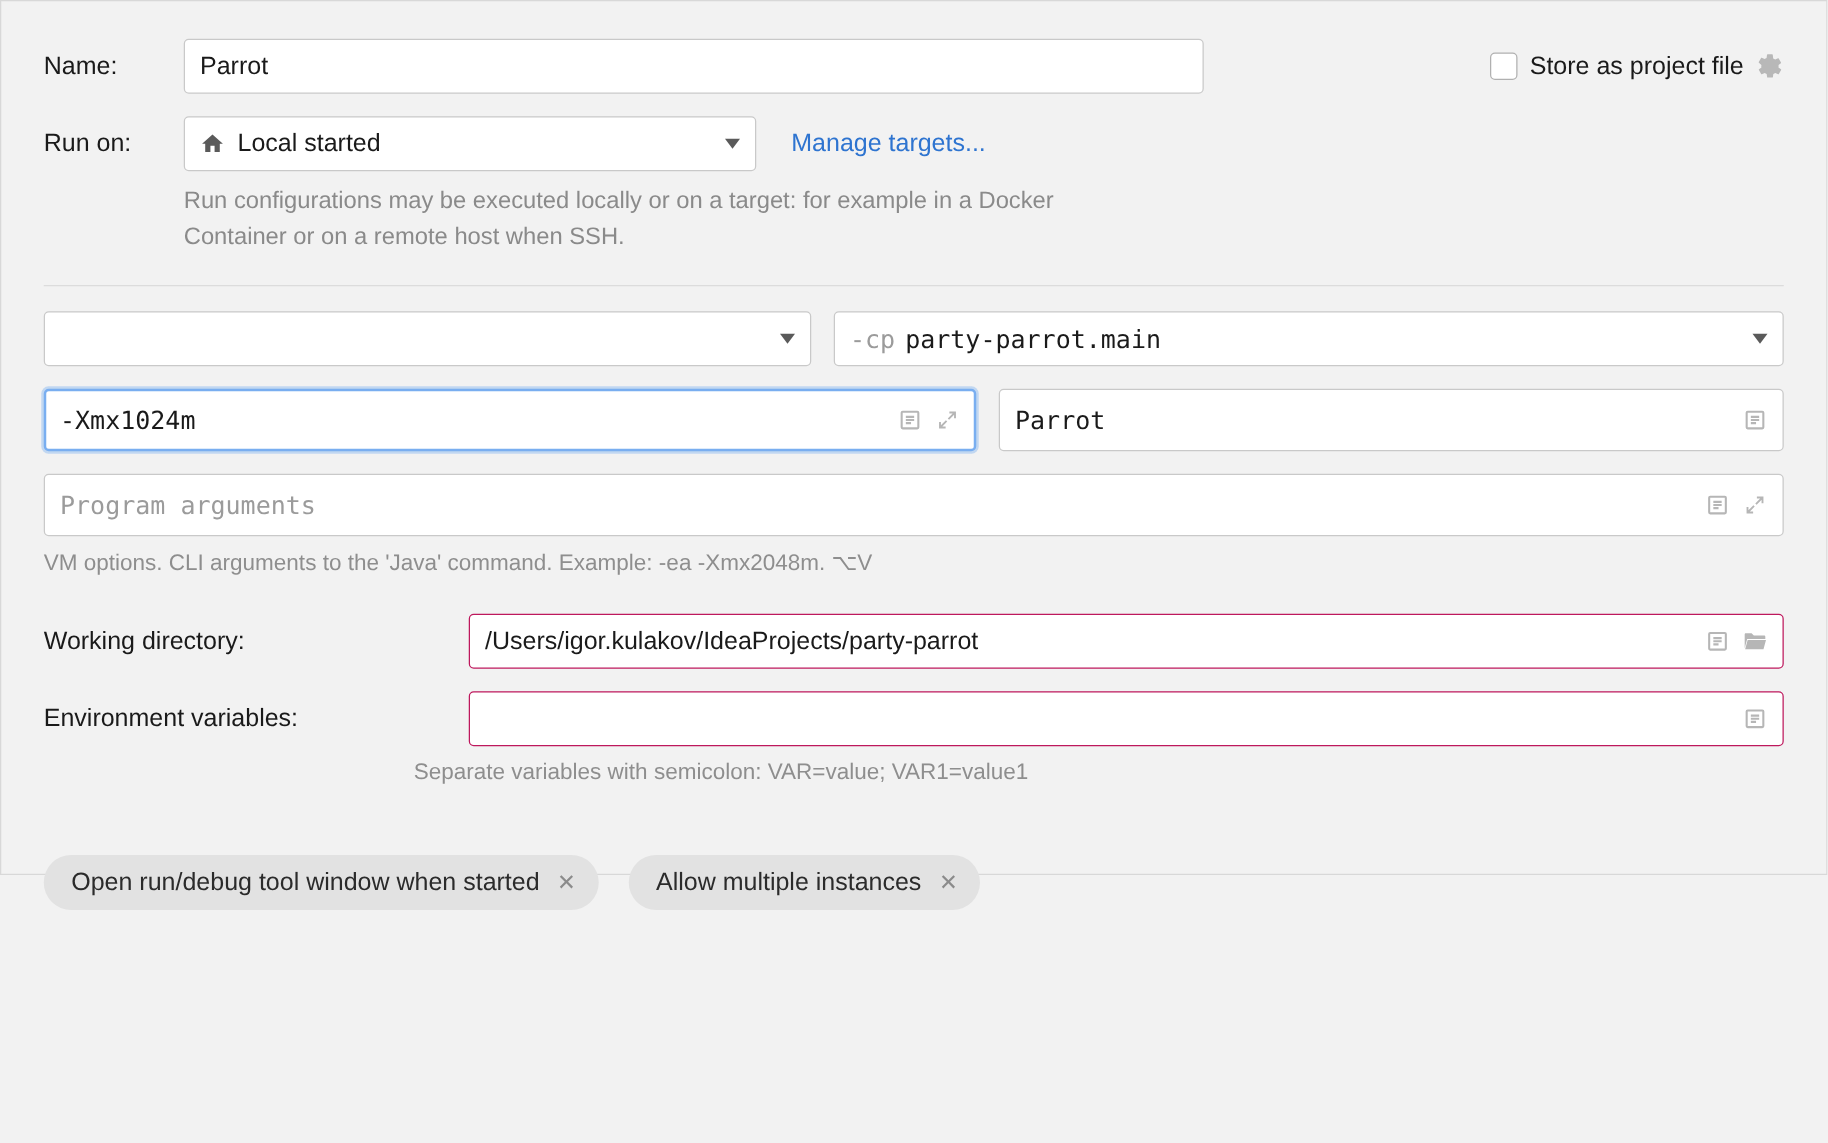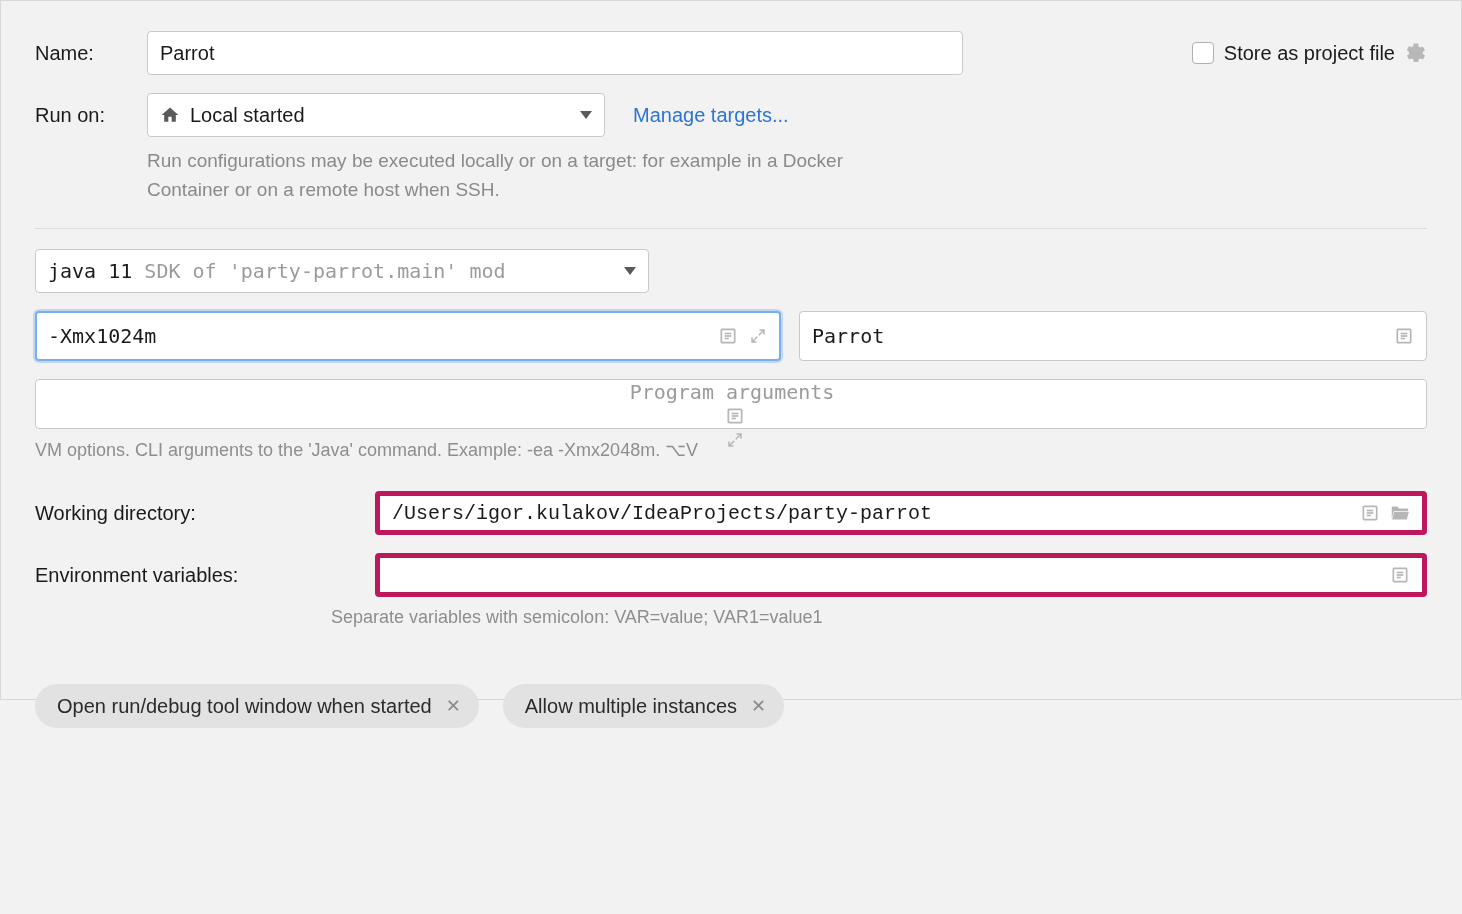--- a/index.html
+++ b/index.html
@@ -147,35 +147,34 @@
     border: 1px solid #c9c9c9; border-radius:4px; background:#fff;
   }
   .icon-btn {
     width:24px;height:24px;display:inline-flex;align-items:center;justify-content:center;
     color:#b6b6b6; margin-left:6px; flex:0 0 auto;
   }
 
   .program-args {
     display:flex; align-items:center;
     height:50px; border:1px solid #c9c9c9; border-radius:4px; background:#fff;
-    padding:0 10px 0 12px; margin-bottom:10px;flex-direction:column;
+    padding:0 10px 0 12px; margin-bottom:10px;
   }
   .program-args .placeholder { color:#9b9b9b; font-family: "SF Mono", Menlo, Consolas, monospace; }
 
   .caption {
     color:#8e8e8e; font-size:18px; margin-bottom: 30px;
   }
 
   .field-row { display:flex; align-items:center; margin-bottom:18px;gap:44px; }
   .field-input {
     flex:1 1 auto;
     display:flex; align-items:center;
-    height:44px; border:5px solid #be185d; border-radius:4px; background:#fff;
+    height:44px; border:1px solid #be185d; border-radius:4px; background:#fff;
     padding:0 10px 0 12px;
-    font-family:Liberation Mono, monospace;
   }
 
   .env-hint { color:#8e8e8e; font-size:18px; margin-left:296px; margin-top:-8px; margin-bottom: 56px; }
 
   .tags { display:flex; gap:24px; }
   .tag {
     display:inline-flex; align-items:center; gap:14px;
     background:#e2e2e2; border-radius:22px;
     height:44px; padding: 0 18px 0 22px;
     color:#2b2b2b;
@@ -217,24 +216,25 @@
     <span class="link manage">Manage targets...</span>
   </div>
 
   <div class="hint">Run configurations may be executed locally or on a target: for example in a Docker Container or on a remote host when SSH.</div>
 
   <hr class="hr">
 
 
   <div class="build-row1">
     <div class="jre-select">
-      <span class="jre-text">
-        <span class="mono">java 11</span>
-        <span class="mono dim"> <span>SDK of 'party-parrot.main' mod</span></span>
-      </span>
+      <span class="chev-down" style="margin-left:auto;"></span>
+    </div>
+    <div class="cp-select">
+      <span class="mono dim">-cp</span>
+      <span class="mono" style="margin-left:8px;">party-parrot.main</span>
       <span class="chev-down" style="margin-left:auto;"></span>
     </div>
   </div>
 
   <div class="build-row2">
     <div class="vm-field focused">
       <span class="mono" style="display:flex;align-items:center;">
         <span>-Xmx1024m</span>
       </span>
       <span style="flex:1 1 auto;"></span>

